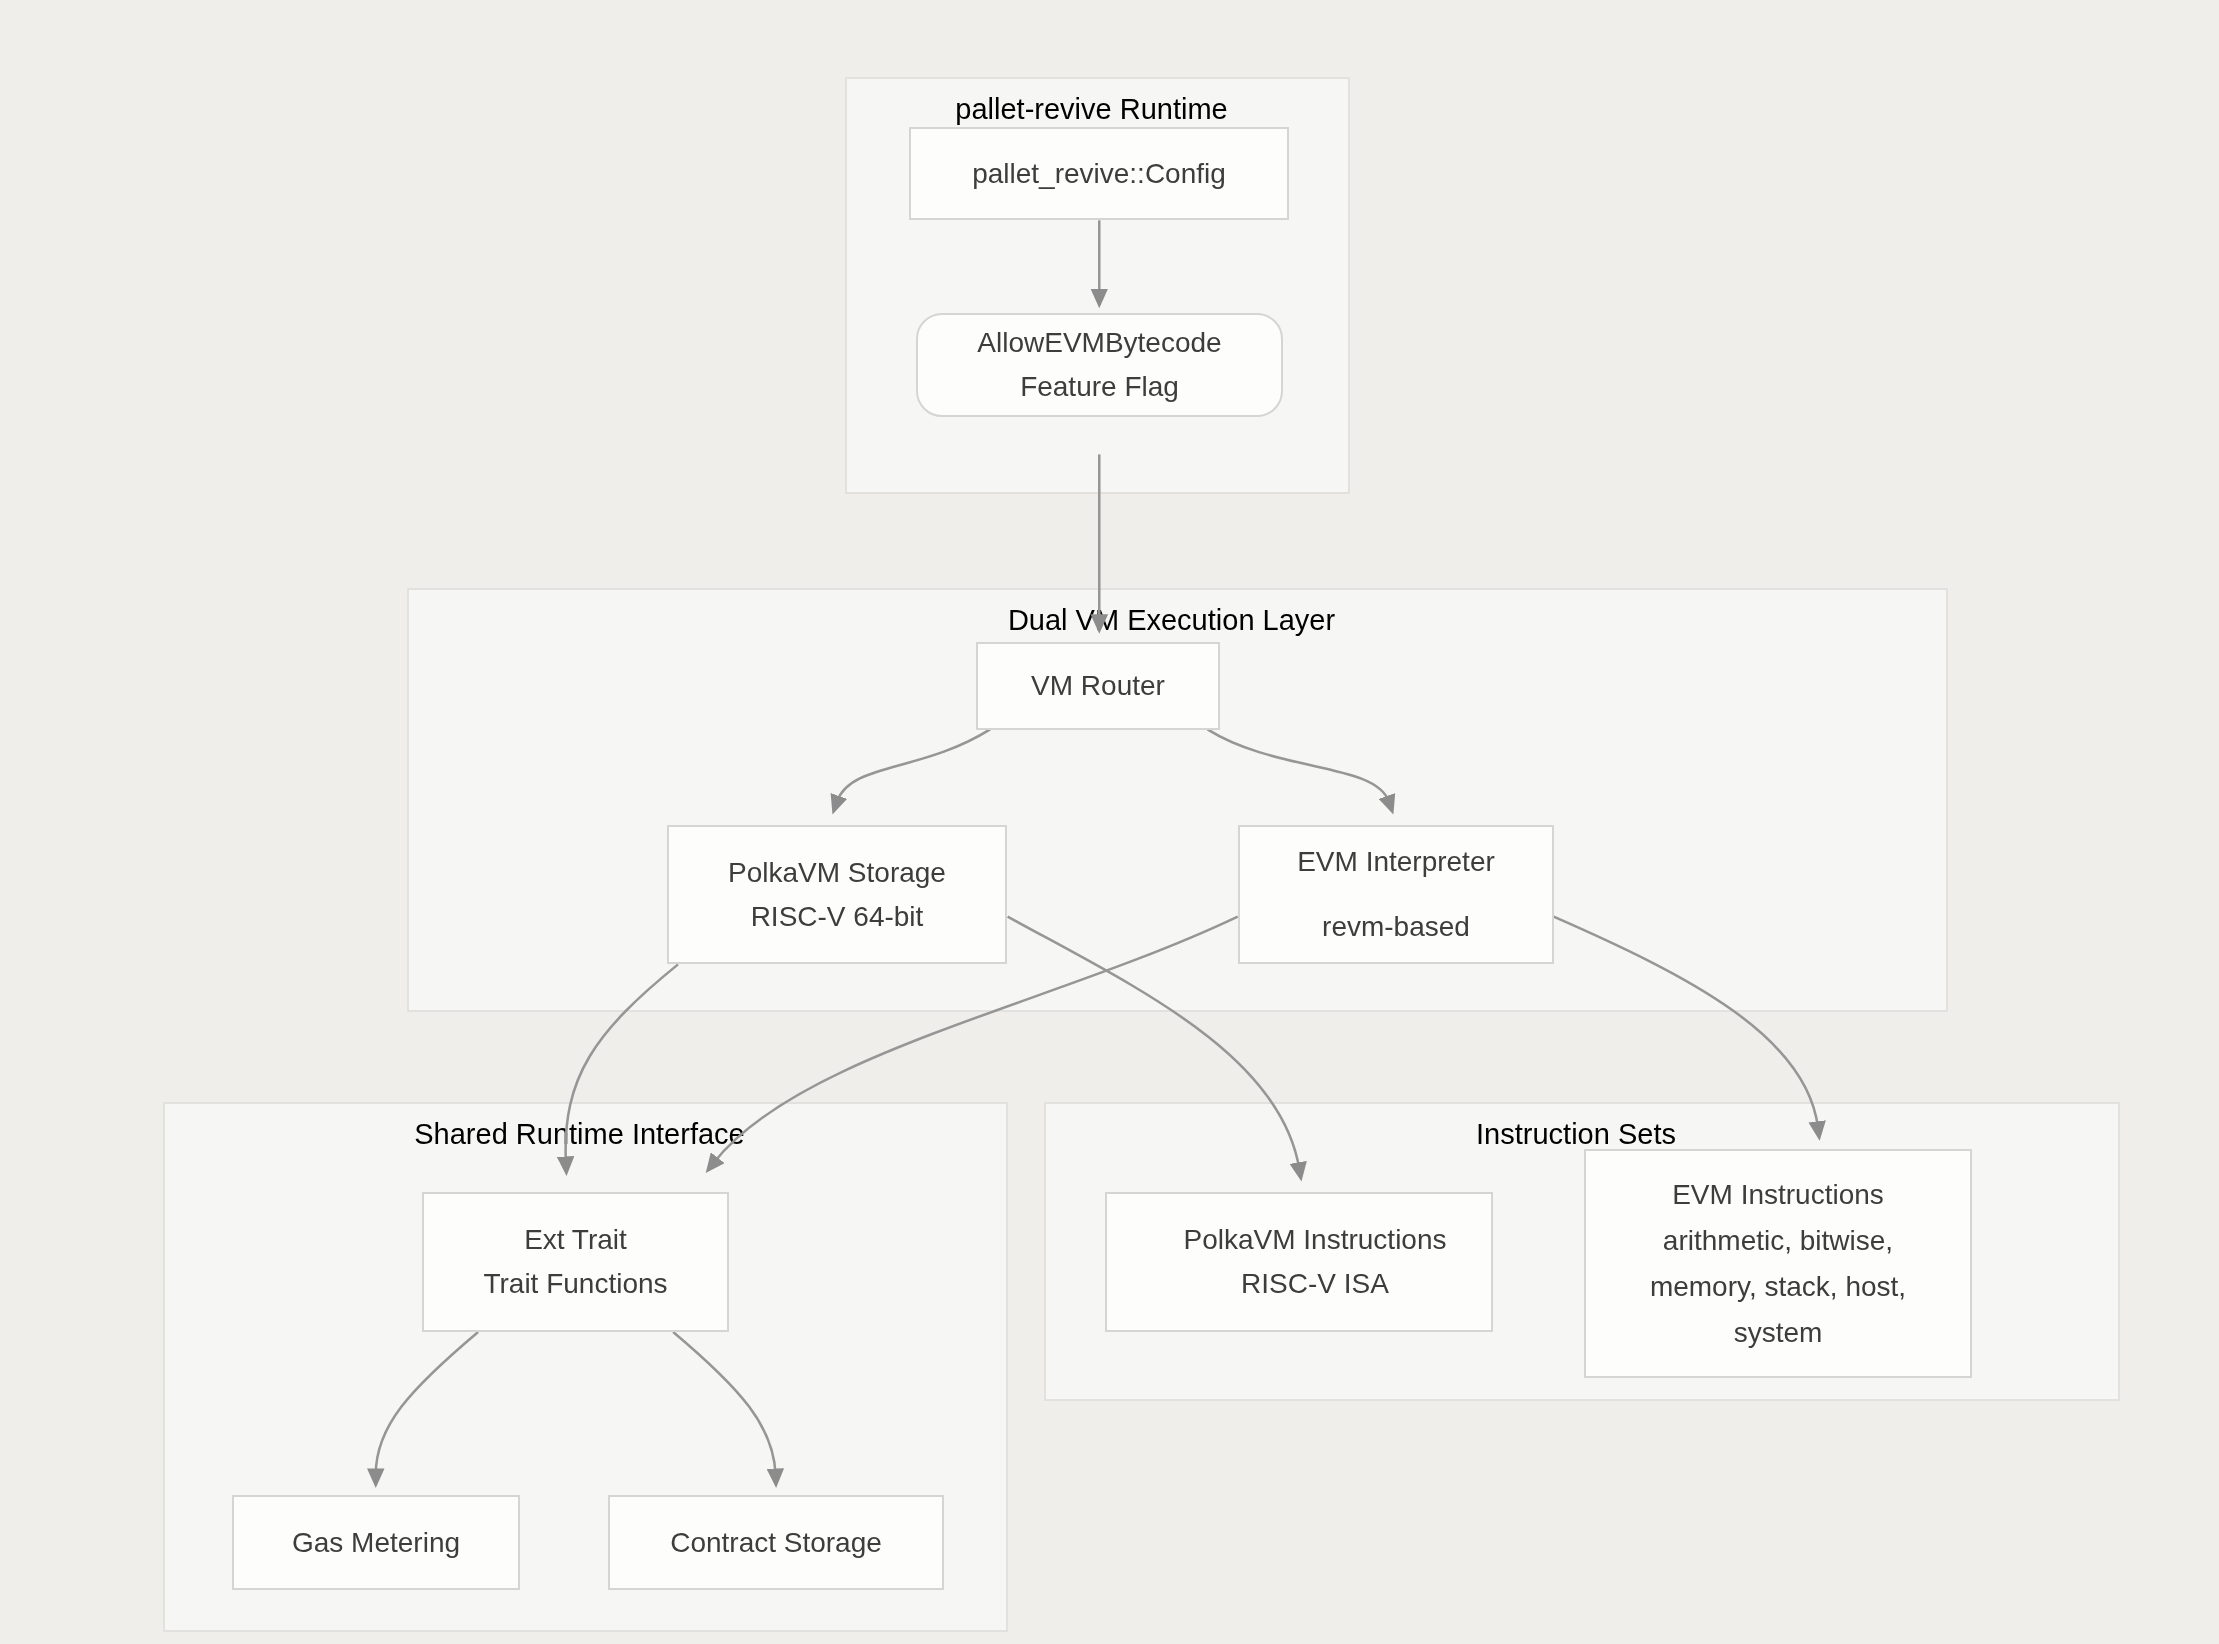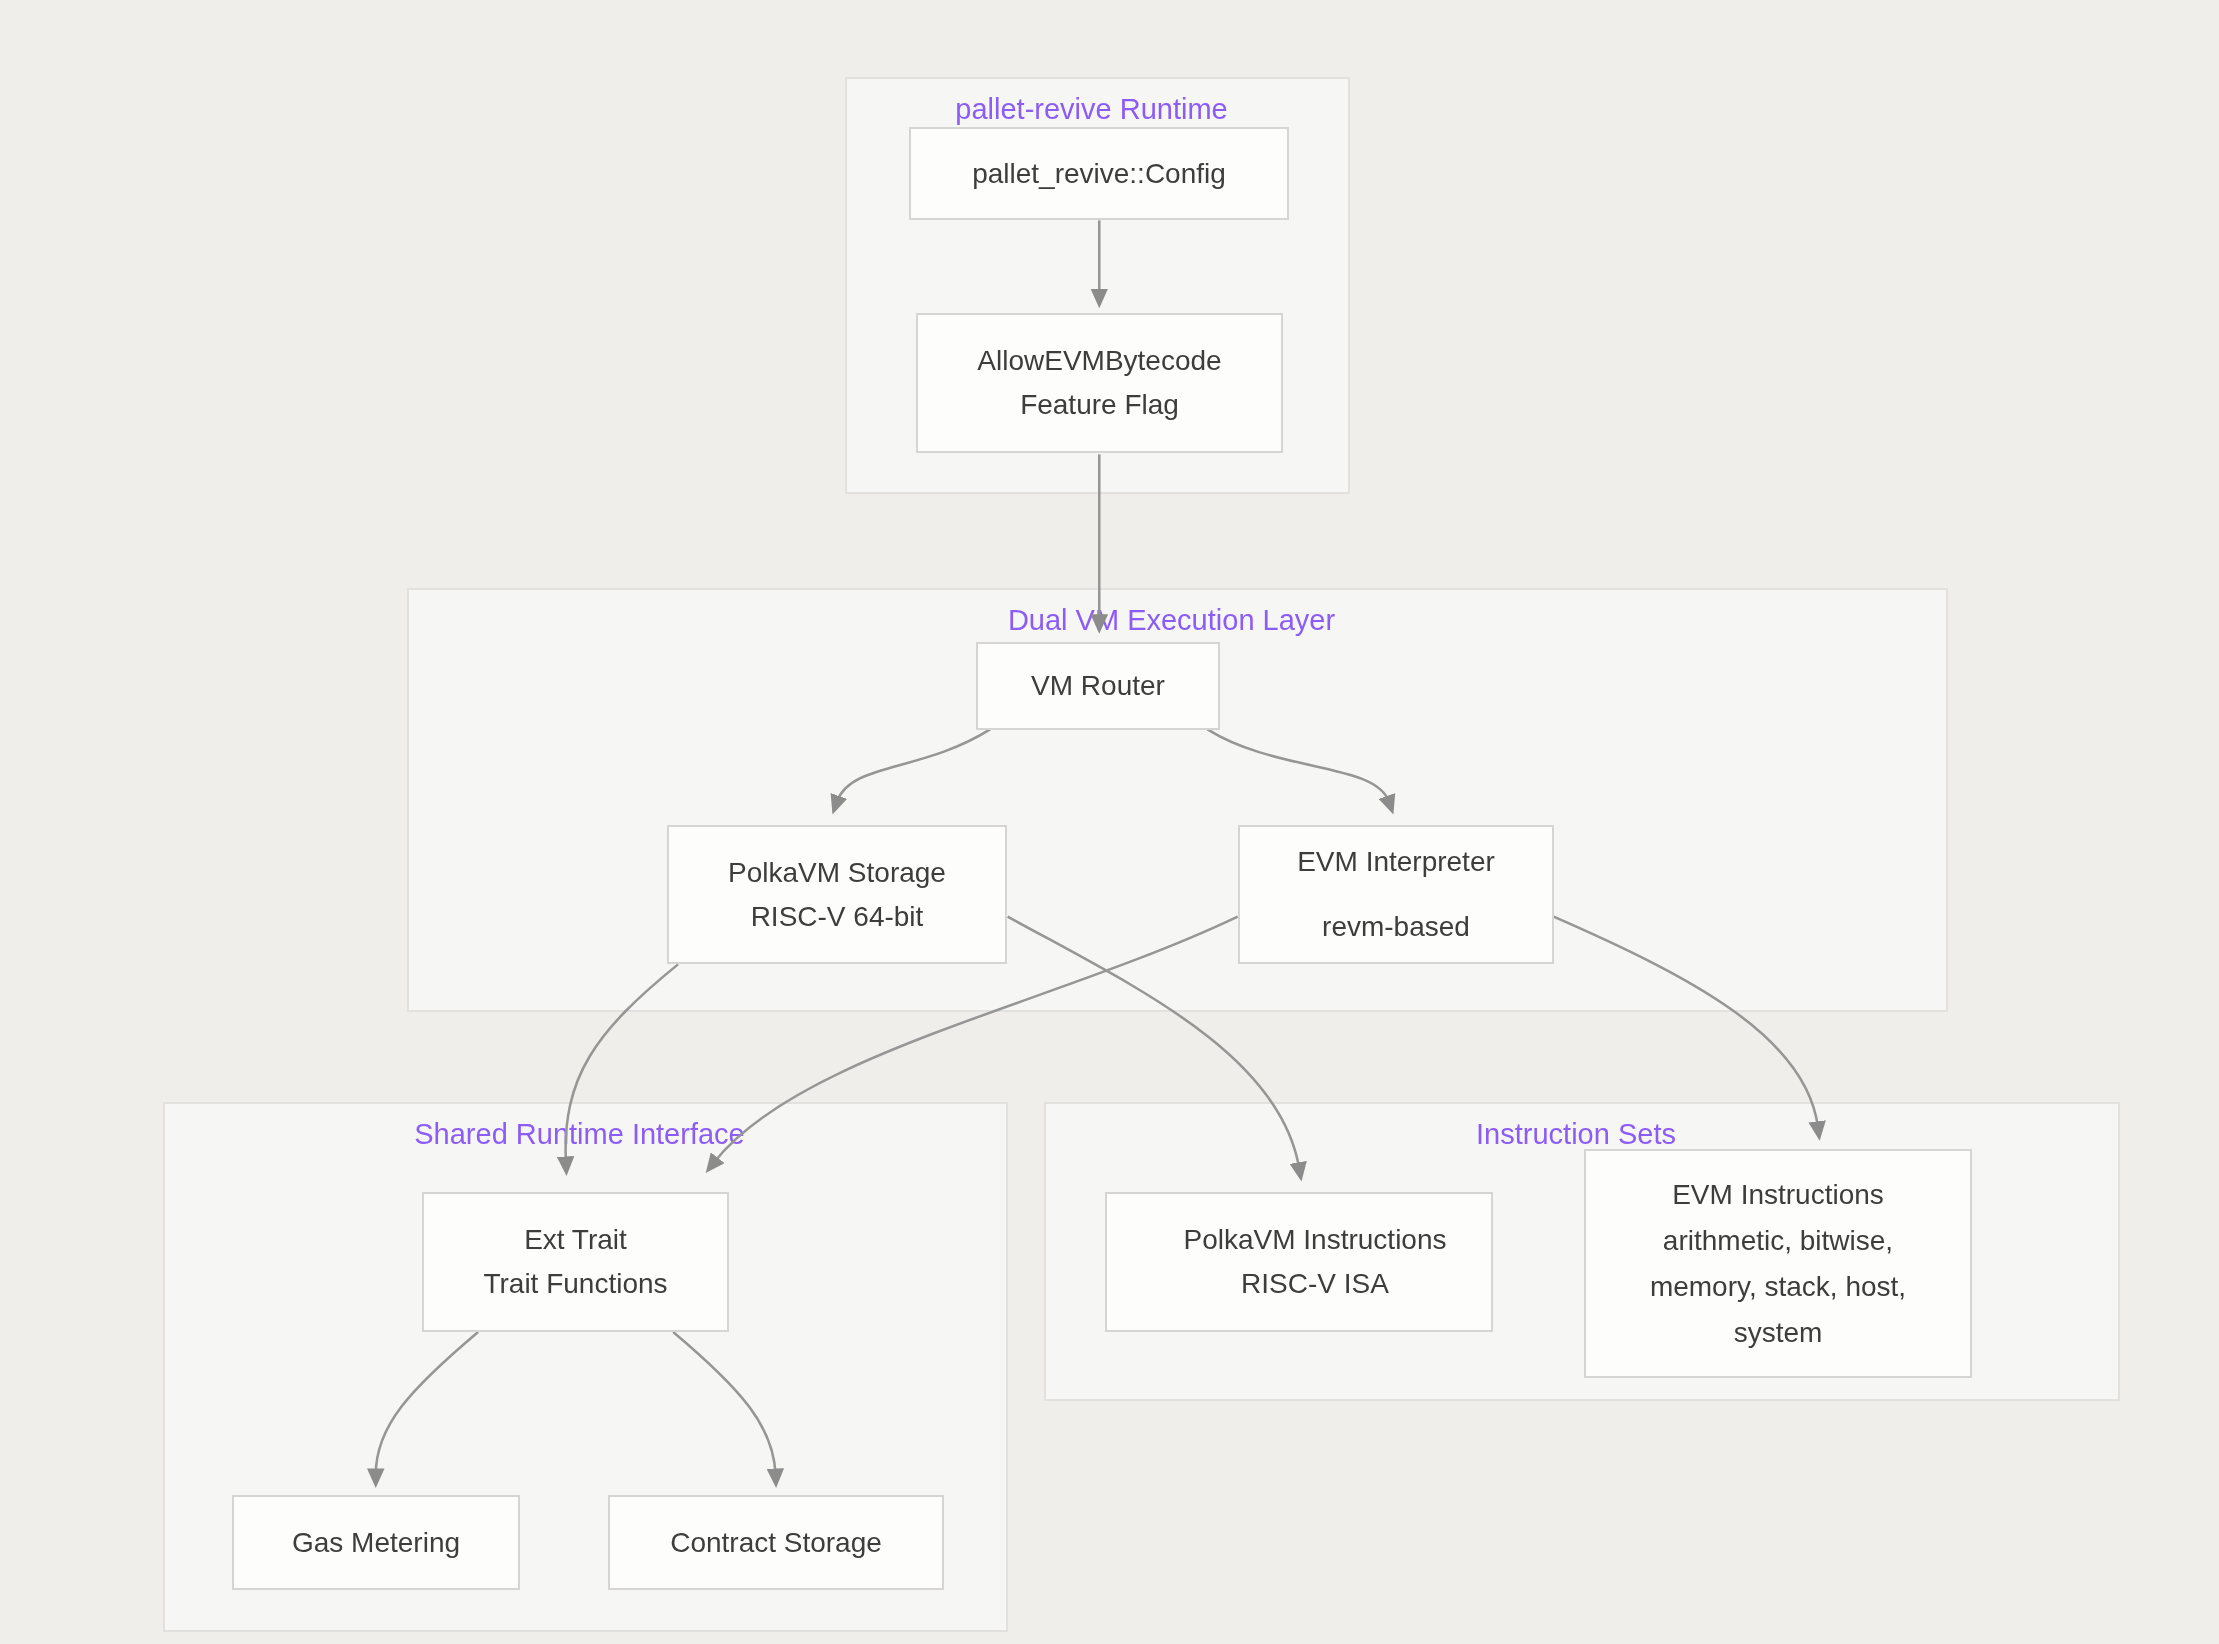--- a/index.html
+++ b/index.html
@@ -16,21 +16,21 @@
     background: #f6f6f4;
     border: 2px solid #e2e1de;
     box-sizing: border-box;
     z-index: 1;
   }
   .ctitle {
     position: absolute;
     top: 13.7px; left: 0; right: 12px;
     text-align: center;
     font-size: 29px;
-    color: #8b5cf6;
+    color: #000000;
     z-index: 2;
   }
 
   .edges {
     position: absolute; top: 0; left: 0;
     width: 2220px; height: 1644px;
     z-index: 3;
     pointer-events: none;
   }
 
@@ -52,21 +52,21 @@
   .node .nline { display: block; white-space: nowrap; }
 
   
   #c-pallet  { left: 845px;  top: 77px;   width: 505px;  height: 417px; }
   #c-dualvm  { left: 407px;  top: 588px;  width: 1541px; height: 424px; }
   #c-shared  { left: 163px;  top: 1102px; width: 845px;  height: 530px; }
   #c-instr   { left: 1044px; top: 1102px; width: 1076px; height: 299px; }
 
   
   #n-config  { left: 909px;  top: 127px;  width: 380px; height: 93px;  }
-  #n-flag    { left: 916px;  top: 313px;  width: 367px; height: 140px; }
+  #n-flag    { left: 916px;  top: 313px;  width: 367px; height: 104px; border-radius: 26px; }
   #n-router  { left: 976px; top: 642px;  width: 244px; height: 88px;  }
   #n-polkavm { left: 667px;  top: 825px;  width: 340px; height: 139px; }
   #n-evm     { left: 1238px; top: 825px;  width: 316px; height: 139px; gap: 21px; }
   #n-ext     { left: 422px;  top: 1192px; width: 307px; height: 140px; }
   #n-gas     { left: 232px;  top: 1495px; width: 288px; height: 95px;  }
   #n-storage { left: 608px;  top: 1495px; width: 336px; height: 95px;  }
   #n-pvmi    { left: 1105px; top: 1192px; width: 388px; height: 140px; padding-left: 32px; }
   #n-evmi    { left: 1584px; top: 1149px; width: 388px; height: 229px; line-height: 46px; }
 </style>
 </head>

